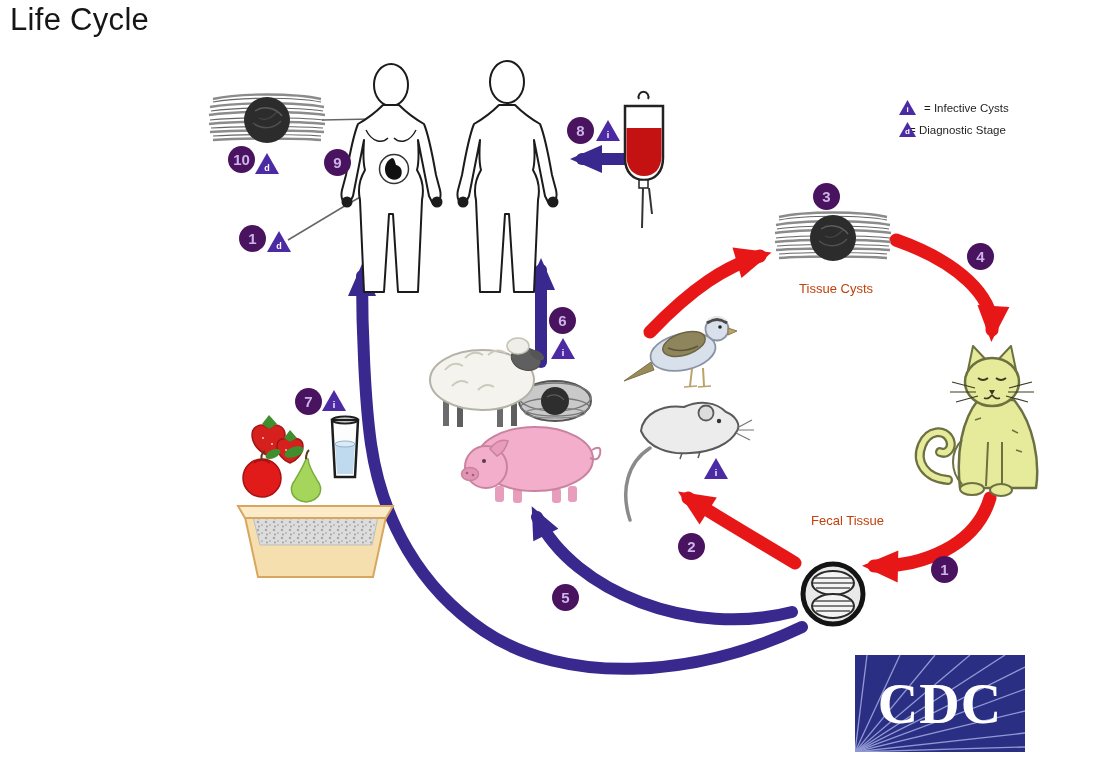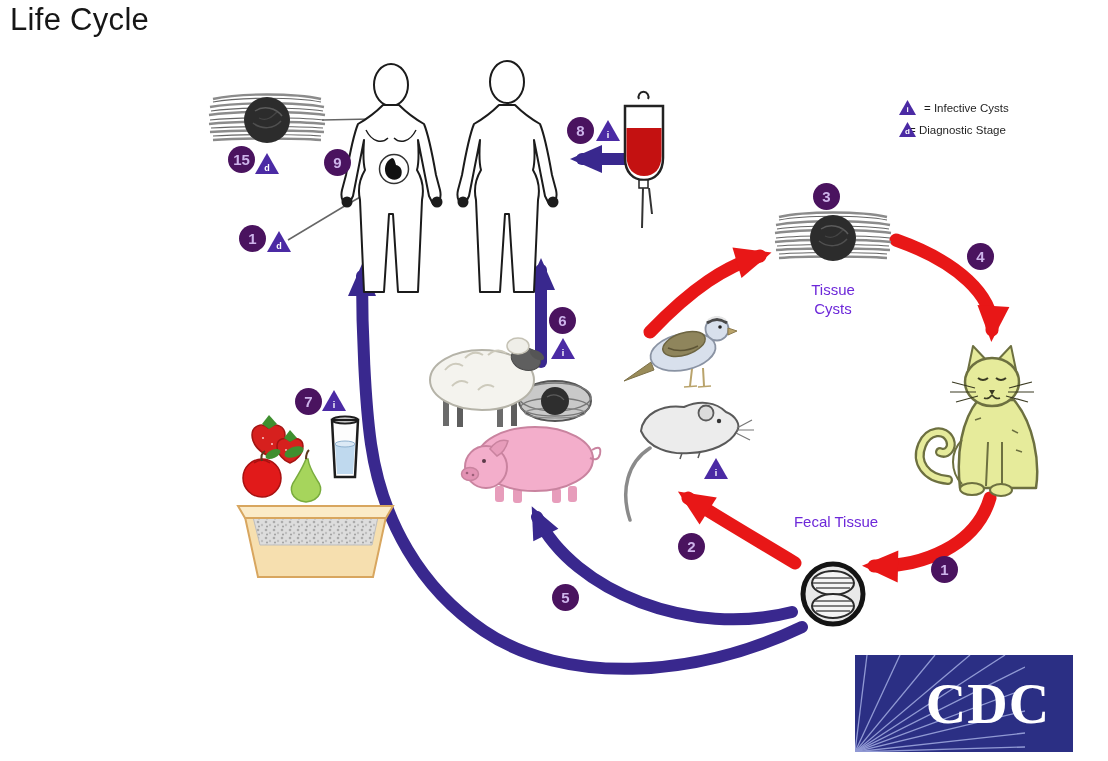--- a/index.html
+++ b/index.html
@@ -8,24 +8,24 @@
   .title{position:absolute;left:10px;top:2px;font-size:31px;font-weight:500;color:#161616;letter-spacing:.3px;}
   svg.art{position:absolute;left:0;top:0;}
   .badge{position:absolute;width:27px;height:27px;border-radius:50%;
          background:var(--badge,#4A135F);color:var(--badge-text,#CDB3EA);
          font-size:15px;font-weight:700;display:flex;align-items:center;justify-content:center;z-index:5;}
   .tri{position:absolute;width:24px;height:21px;background:var(--triangle,#4B2AA4);
        clip-path:polygon(50% 0,100% 100%,0 100%);display:flex;align-items:flex-end;justify-content:center;
        color:#fff;font-size:9px;font-weight:700;line-height:1;z-index:5;}
   .tri span{padding-bottom:1px;}
   .tri.sm{width:17px;height:15px;font-size:8px;}
-  .lbl{position:absolute;font-size:15px;color:#6d28d9;text-align:center;line-height:1.25;z-index:4;}
+  .lbl{position:absolute;font-size:13px;color:#c2410c;text-align:right;line-height:1.25;z-index:4;}
   .legend-row{position:absolute;font-size:11.5px;color:#1f1f1f;z-index:4;}
   .logo{position:absolute;left:855px;top:655px;width:170px;height:97px;background:#2B2F84;
-        display:flex;align-items:center;justify-content:center;overflow:hidden;z-index:4;padding-left:48px;}
+        display:flex;align-items:center;justify-content:center;overflow:hidden;z-index:4;}
   .logo svg{position:absolute;left:0;top:0;}
   .logo-text{position:relative;color:#fff;font-family:"Liberation Serif",serif;font-weight:700;
              font-size:56px;letter-spacing:1px;line-height:1;}
   .ar{stroke:var(--cycle-arrow,#E81717);fill:none;stroke-width:13;stroke-linecap:round;}
   .ap{stroke:var(--route-arrow,#39288E);fill:none;stroke-width:12;stroke-linecap:round;}
   .mfr{fill:var(--cycle-arrow,#E81717);}
   .mfp{fill:var(--route-arrow,#39288E);}
 </style>
 </head>
 <body>
@@ -238,21 +238,21 @@
 
   <div class="badge" style="left:931px;top:556px;">1</div>
   <div class="badge" style="left:678px;top:533px;">2</div>
   <div class="badge" style="left:813px;top:183px;">3</div>
   <div class="badge" style="left:967px;top:243px;">4</div>
   <div class="badge" style="left:552px;top:584px;">5</div>
   <div class="badge" style="left:549px;top:307px;">6</div>
   <div class="badge" style="left:295px;top:388px;">7</div>
   <div class="badge" style="left:567px;top:117px;">8</div>
   <div class="badge" style="left:324px;top:149px;">9</div>
-  <div class="badge" style="left:228px;top:146px;">15</div>
+  <div class="badge" style="left:228px;top:146px;">10</div>
   <div class="badge" style="left:239px;top:225px;">1</div>
 
   <div class="tri" style="left:596px;top:120px;">
       <span>i</span>
     </div>
   <div class="tri" style="left:322px;top:390px;">
       <span>i</span>
     </div>
   <div class="tri" style="left:551px;top:338px;">
       <span>i</span>

